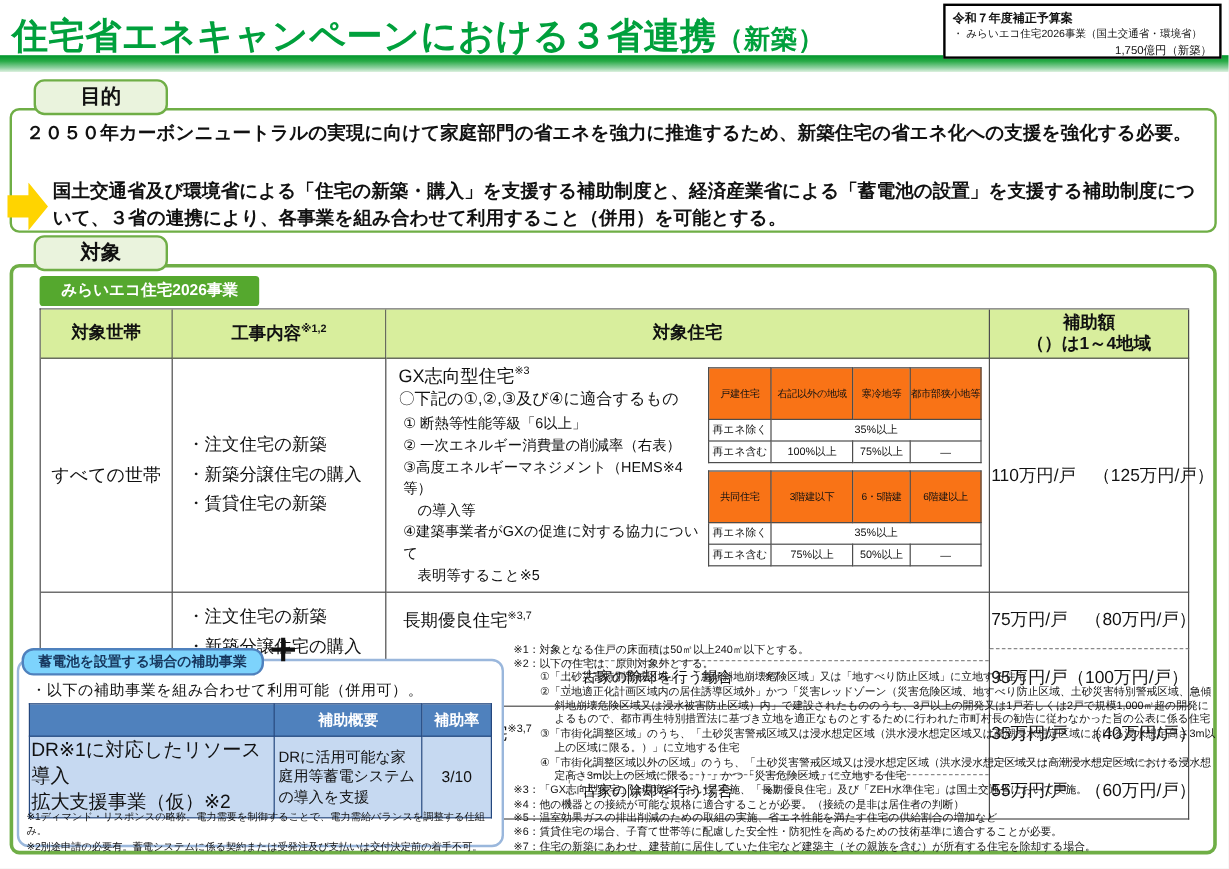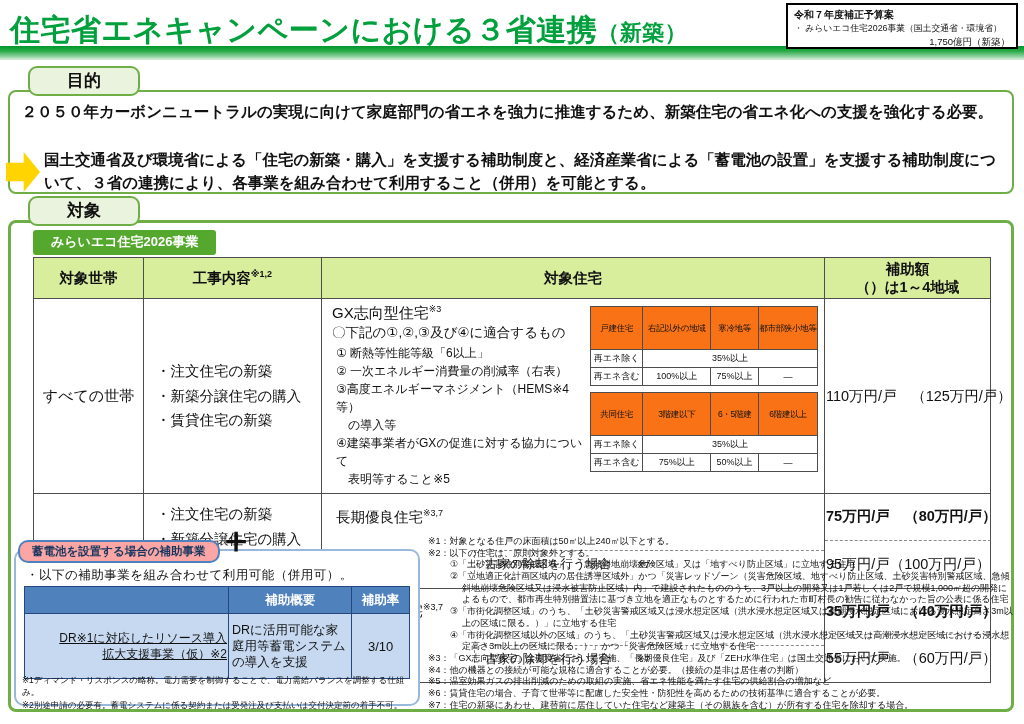--- a/index.html
+++ b/index.html
@@ -43,36 +43,36 @@
   .gx-title { font-size:15px; }
   .gx-lead { font-size:13.5px; margin-top:1px; }
   .gx-conds { font-size:12px; line-height:1.5; margin-top:2px; margin-left:4px; white-space:pre-line; }
   .mini-wrap { width:228px; display:flex; flex-direction:column; gap:6px; margin-top:2px; }
   table.mini { width:100%; border-collapse:collapse; table-layout:fixed; font-size:9px; }
   table.mini th, table.mini td { border:1px solid #4d4d4d; text-align:center; padding:2px 0; }
   table.mini th { background:#f97316; font-weight:normal; font-size:8.5px; letter-spacing:-.3px; }
   td.subsidy { text-align:center; font-size:14.5px; white-space:nowrap; }
   td.hsub { font-size:14.5px; padding-left:14px; }
   td.nb { border-bottom:none !important; }
-  td.dashb { border-bottom:1px dashed #8a8a8a !important;font-weight:bold; }
+  td.dashb { border-bottom:1px dashed #8a8a8a !important; }
   td.pad0 { padding:0 !important; }
   .koka { margin-left:152px; height:28px; border-top:1px dashed #8a8a8a; border-left:1px dashed #8a8a8a;
     display:flex; align-items:center; padding-left:10px; font-size:12.5px; box-sizing:border-box;gap:26px; }
   sup { font-size:9px; }
   
   .bat-box { position:absolute; left:14px; top:549px; width:406px; height:157px; border:2px solid #9ab7dc;
     border-radius:10px; background:#fff; box-sizing:border-box; z-index:2; }
   .bat-tab { position:absolute; left:18px; top:540px; border:2px solid #4f81bd; border-radius:10px;
-    background:#fca5a5; color:#17375e; font-weight:bold; font-size:11.5px; padding:2px 12px; z-index:3; }
+    background:#7dd3fc; color:#17375e; font-weight:bold; font-size:11.5px; padding:2px 12px; z-index:3; }
   .bat-intro { position:absolute; left:26px; top:567px; font-size:12.5px; letter-spacing:.5px; z-index:3; }
   table.bat { position:absolute; left:24px; top:586px; width:386px; border-collapse:collapse; table-layout:fixed; z-index:3; }
   table.bat th, table.bat td { border:1px solid #24477e; }
   table.bat th { background:#4f81bd; color:#fff; font-weight:bold; font-size:12.5px; height:24px; text-align:center; }
   table.bat td { background:#c6d9f1; height:60px; }
-  td.bat-name { text-align:right; font-size:12px; white-space:pre-line; line-height:1.35;text-decoration:underline; }
+  td.bat-name { text-align:left; font-size:16px; white-space:pre-line; line-height:1.35; }
   td.bat-sum { text-align:left; font-size:12.5px; padding:2px 3px; line-height:1.3; }
   td.bat-rate { text-align:center; font-size:13px; }
   .bat-notes { position:absolute; left:22px; top:674px; width:392px; font-size:8.5px; line-height:1.45; z-index:3; }
   
   .plus { position:absolute; left:218px; top:516px; font-size:36px; font-weight:bold; z-index:3; }
   .fns { position:absolute; left:428px; top:536px; width:586px; font-size:9px; line-height:1.3; z-index:2; }
   .fn { padding-left:22px; text-indent:-22px; }
   .fn-sub { padding-left:34px; text-indent:-12px; }
 </style>
 </head>

